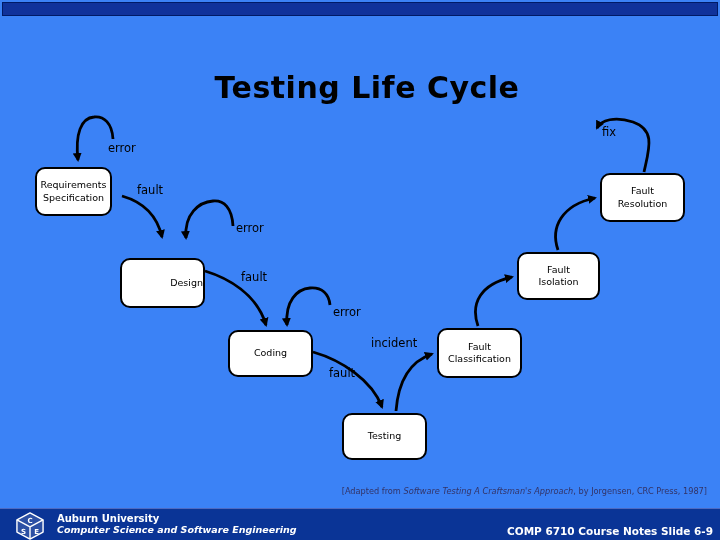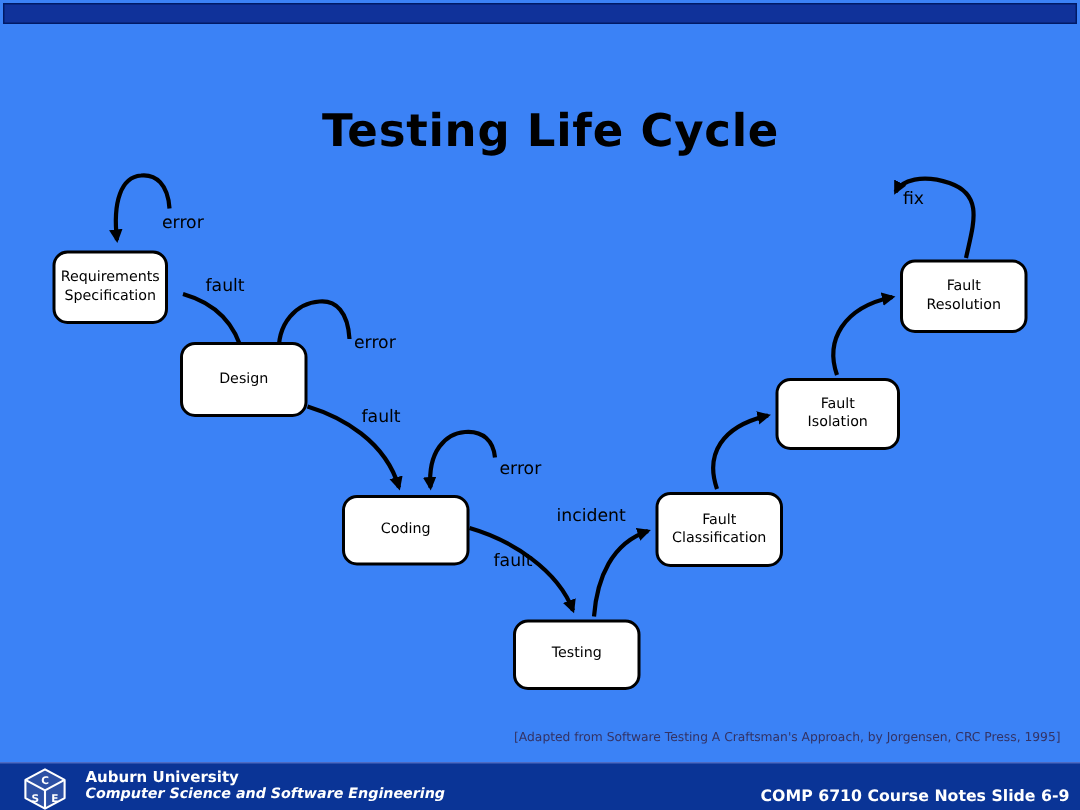--- a/index.html
+++ b/index.html
@@ -20,21 +20,21 @@
   .node {
     position:absolute; background:#fff; border:2.6px solid #000; border-radius:10px;
     display:flex; flex-direction:column; align-items:center; justify-content:center;
     font-size:9.5px; line-height:1.3; text-align:center; white-space:nowrap; z-index:2;
     box-sizing:border-box;
   }
   .flabel { position:absolute; font-size:11.5px; line-height:13px; color:#000; z-index:3; white-space:nowrap; }
   .citation {
     position:absolute; top:486px; right:13px; font-size:8.2px; color:#333366; white-space:nowrap;
   }
-  .citation .it { }
+  .citation .it { font-style:italic; }
   .footer-bar {
     position:absolute; top:508px; left:0; right:0; height:32px;
     background:#0a3496; border-top:1px solid #4d6ac2; box-sizing:border-box;
   }
   .logo { position:absolute; left:14px; top:3px; }
   .org { position:absolute; left:57px; top:4px; color:#fff; }
   .org-line1 { font-size:10px; font-weight:bold; line-height:11px; }
   .org-line2 { font-size:9.5px; font-weight:bold; font-style:italic; line-height:11px; }
   .course {
     position:absolute; right:7px; bottom:3px; color:#fff;
@@ -67,21 +67,21 @@
       <path d="M 478 326 C 470 303, 481 284, 512 277" marker-end="url(#ah)"></path>
       <path d="M 558 250 C 550 227, 562 205, 595 198" marker-end="url(#ah)"></path>
       <path d="M 644 172 C 649 149, 656 130, 633 122 C 615 116, 601 120, 597 128" marker-end="url(#ah)"></path>
     </g>
   </svg>
 
   <div class="node" style="left:35px; top:167px; width:77px; height:49px;">
     <span>Requirements</span>
     <span>Specification</span>
   </div>
-  <div class="node" style="left:120px; top:228px; width:85px; height:50px;">
+  <div class="node" style="left:120px; top:258px; width:85px; height:50px;align-items:flex-end;">
     <span>Design</span>
   </div>
   <div class="node" style="left:342px; top:413px; width:85px; height:47px;">
     <span>Testing</span>
   </div>
   <div class="node" style="left:228px; top:330px; width:85px; height:47px;">
     <span>Coding</span>
   </div>
   <div class="node" style="left:437px; top:328px; width:85px; height:50px;">
     <span>Fault</span>
@@ -99,21 +99,21 @@
   <div class="flabel" style="left:108px; top:142px;">error</div>
   <div class="flabel" style="left:137px; top:184px;">fault</div>
   <div class="flabel" style="left:236px; top:222px;">error</div>
   <div class="flabel" style="left:241px; top:271px;">fault</div>
   <div class="flabel" style="left:333px; top:306px;">error</div>
   <div class="flabel" style="left:329px; top:367px;">fault</div>
   <div class="flabel" style="left:371px; top:337px;">incident</div>
   <div class="flabel" style="left:574px; top:126px;margin-left:28px;">fix</div>
 
   <div class="citation">
-    <span>[Adapted from </span><span class="it">Software Testing A Craftsman's Approach</span><span>, by Jorgensen, CRC Press, 1995]</span>
+    <span>[Adapted from </span><span class="it">Software Testing A Craftsman's Approach</span><span>, by Jorgensen, CRC Press, 1987]</span>
   </div>
 
   <div class="footer-bar">
     <svg class="logo" width="32" height="28" viewBox="0 0 32 30">
       <g stroke="#ffffff" stroke-width="1.5" fill="rgba(255,255,255,0.14)" stroke-linejoin="round">
         <polygon points="16,1 30,8.5 30,21.5 16,29 2,21.5 2,8.5"></polygon>
         <path d="M2,8.5 L16,16 L30,8.5 M16,16 L16,29" fill="none"></path>
       </g>
       <g fill="#ffffff" font-size="7.5" font-weight="bold" font-family="DejaVu Sans, sans-serif" text-anchor="middle">
         <text x="16" y="11.5">C</text>

